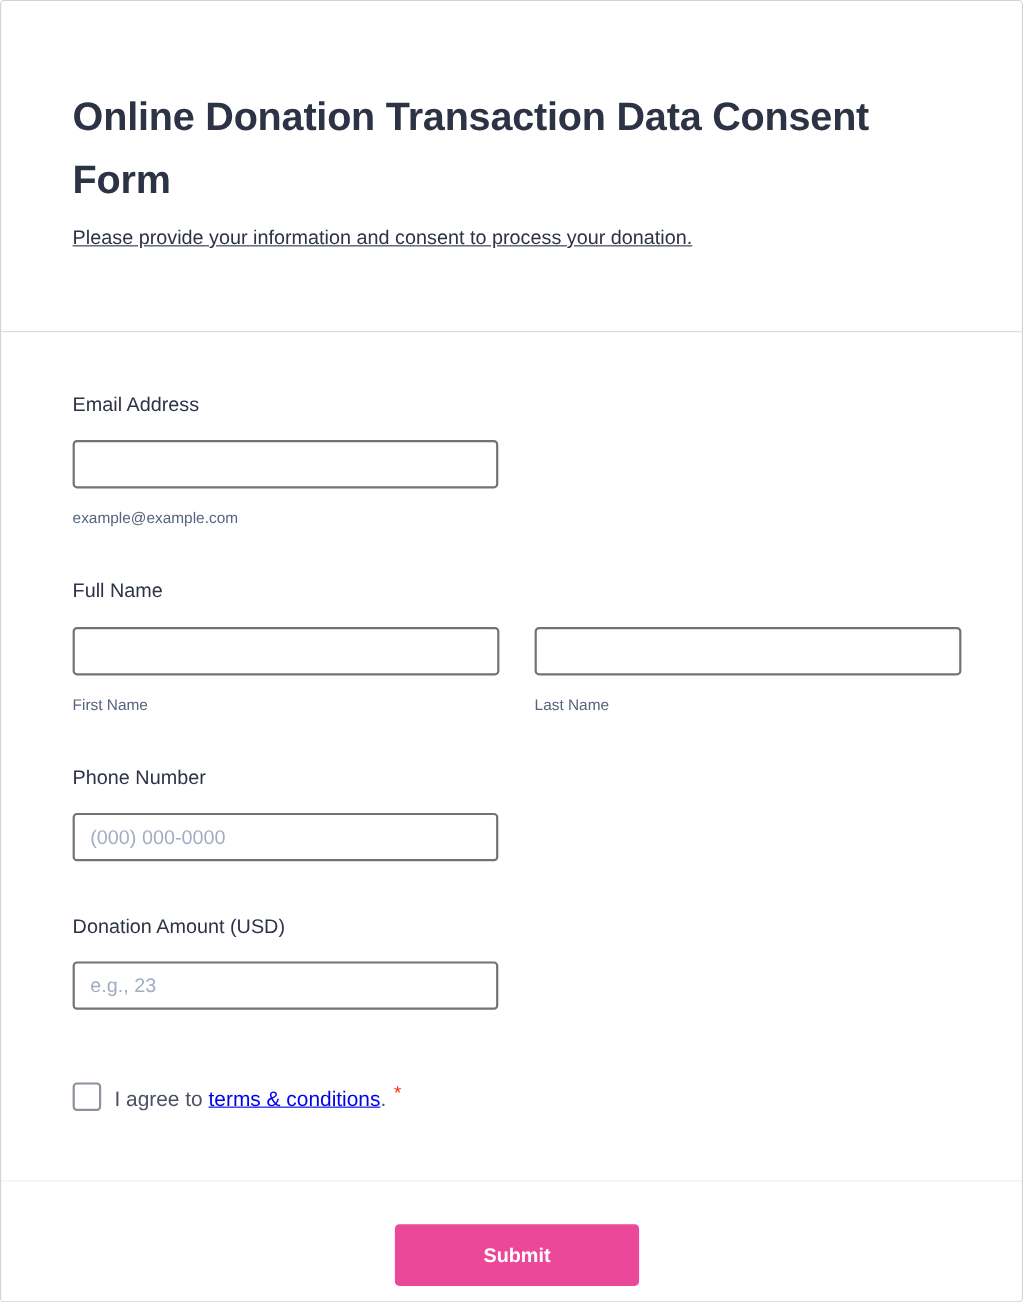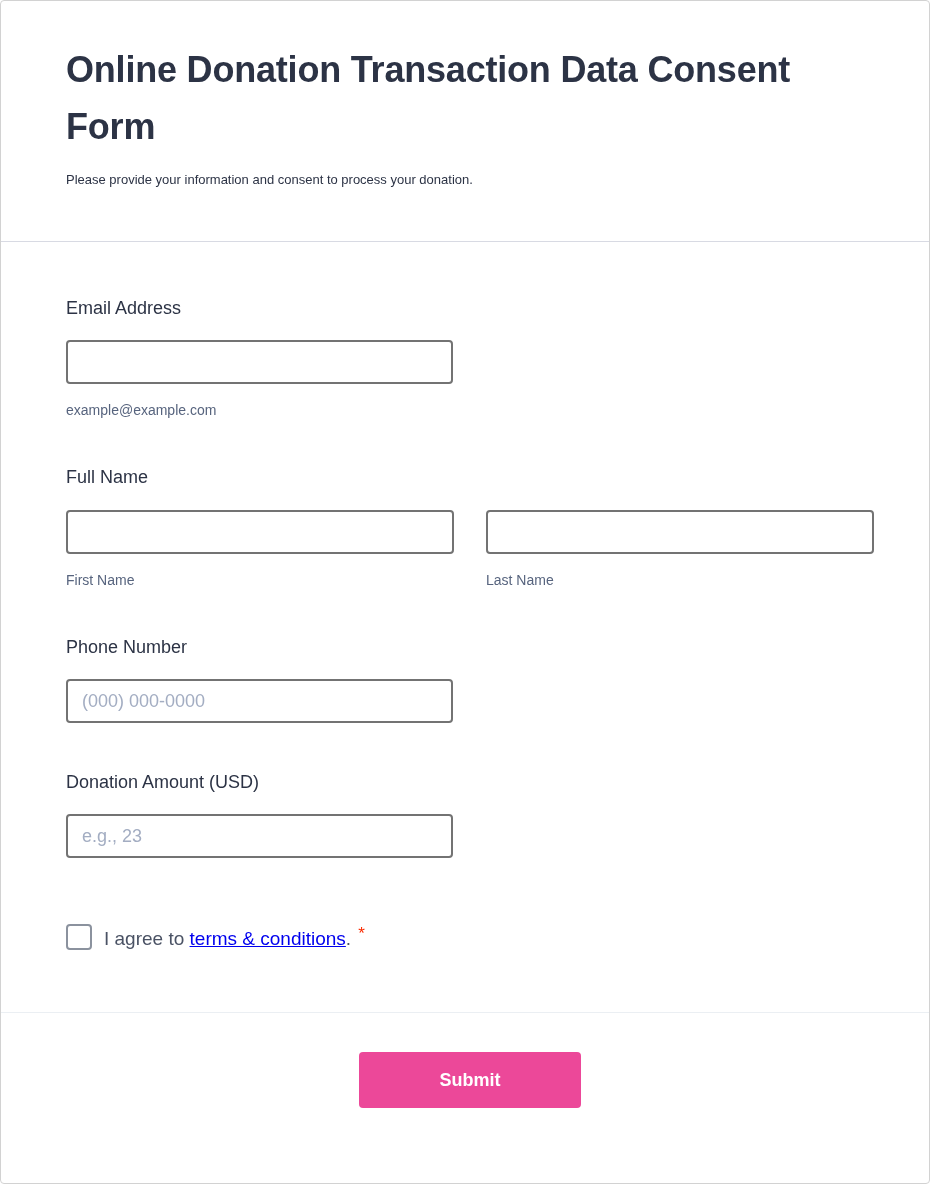--- a/index.html
+++ b/index.html
@@ -14,36 +14,38 @@
     width: 930px;
     height: 1184px;
     background: #ffffff;
     border: 1px solid #d2d2d2;
     border-radius: 4px;
     overflow: hidden;
   }
 
   
   .form-header {
-    padding: 40px 65px 48px 65px;
+    padding: 40px 65px 72px 65px;
     border-bottom: 1px solid #d8dae3;
+    margin-top: 36px;
   }
   .form-title {
     font-size: 36px;
     line-height: 57px;
     font-weight: 700;
     color: #2c3345;
     max-width: 745px;
     letter-spacing: -0.2px;
   }
   .form-subtitle {
     margin-top: 12px;
-    font-size: 13px;
+    font-size: 18px;
     line-height: 26px;
     color: #2c3345;
+    text-decoration: underline;
   }
 
   
   .form-body {
     padding: 56px 55px 0 65px;
   }
   .field { }
   .field + .field { margin-top: 49px; }
   .field-label {
     font-size: 18px;

